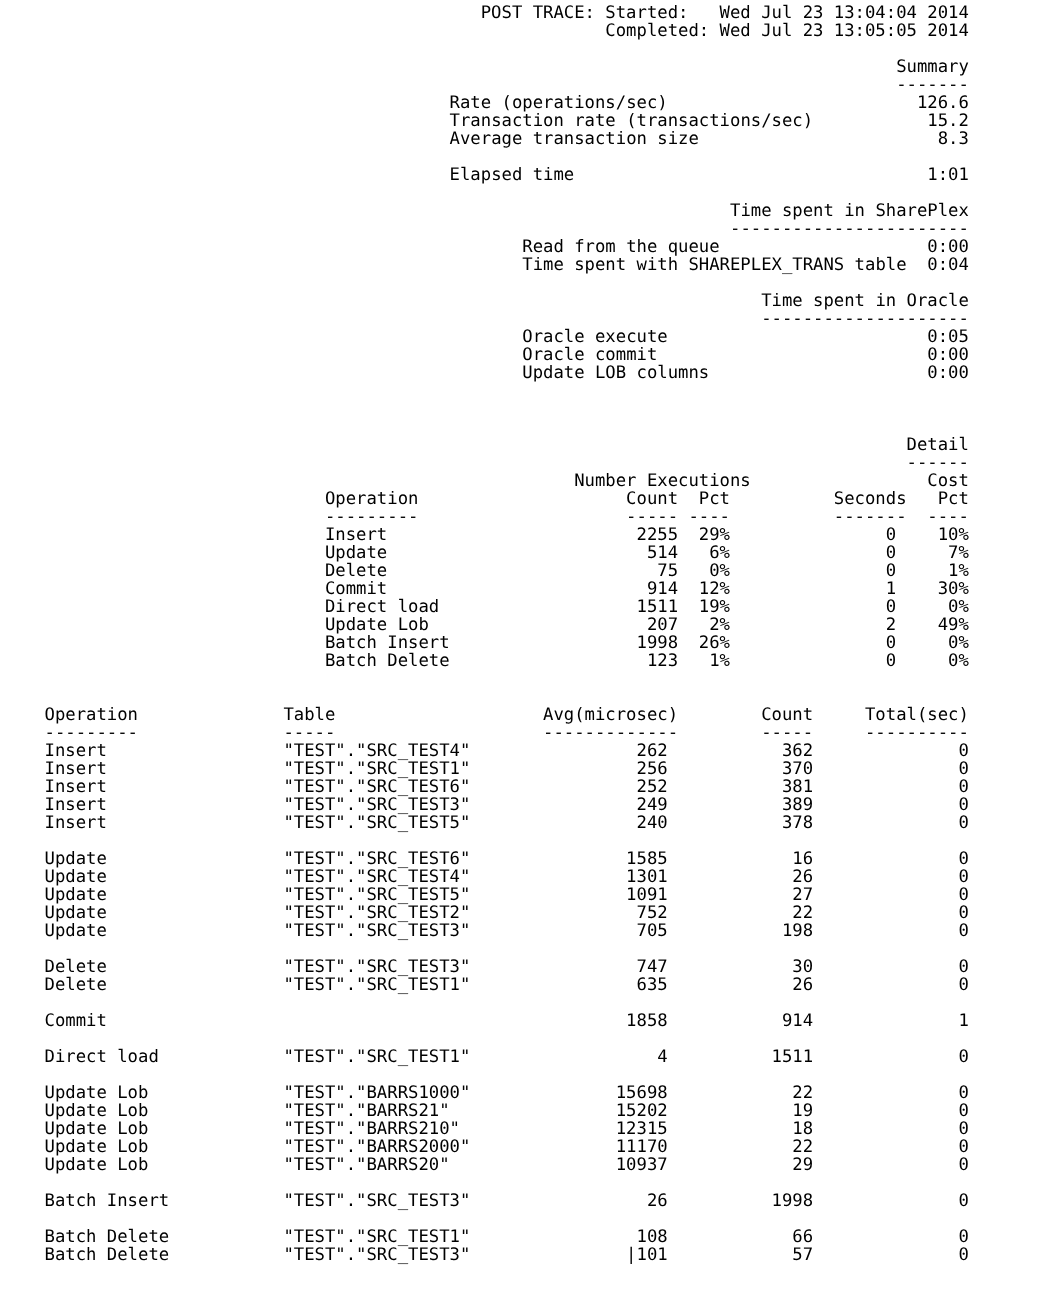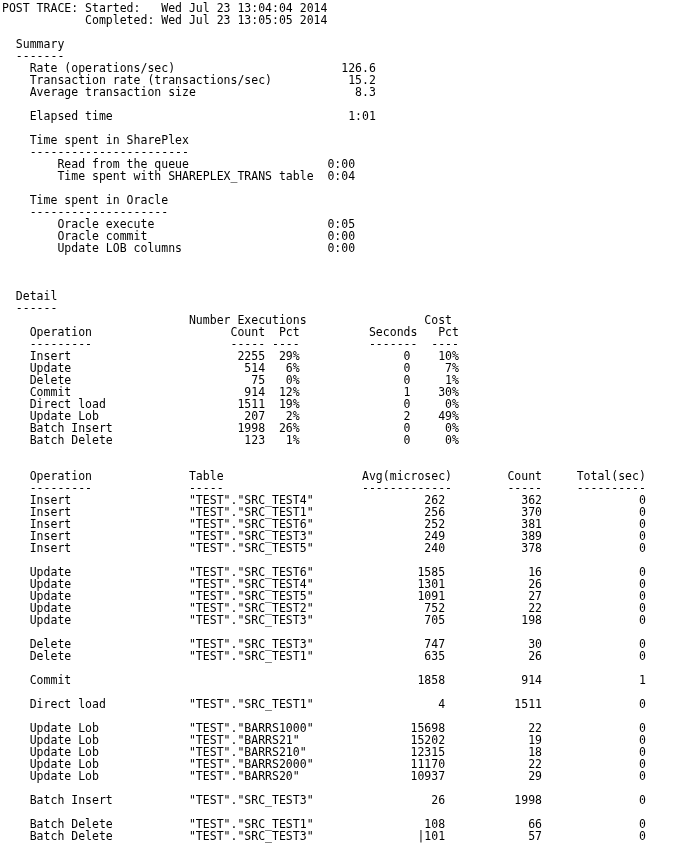--- a/index.html
+++ b/index.html
@@ -7,20 +7,21 @@
     padding: 0;
     background: #ffffff;
   }
   .trace-window {
     position: relative;
     width: 692px;
     height: 862px;
     box-sizing: border-box;
     background: #ffffff;
     overflow: hidden;
+    text-align: right;
   }
   .trace-output {
     position: absolute;
     left: 2px;
     top: 2px;
     font-family: "DejaVu Sans Mono", "Liberation Mono", monospace;
     font-size: 11.5px;
     line-height: 12px;
     color: #000000;
     white-space: pre;

